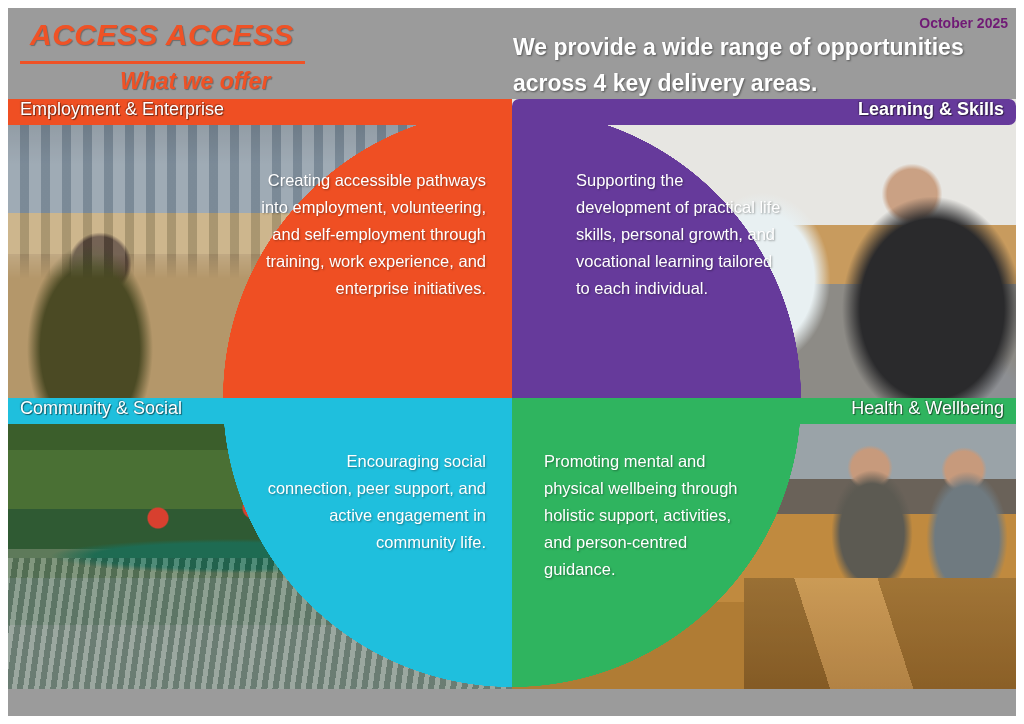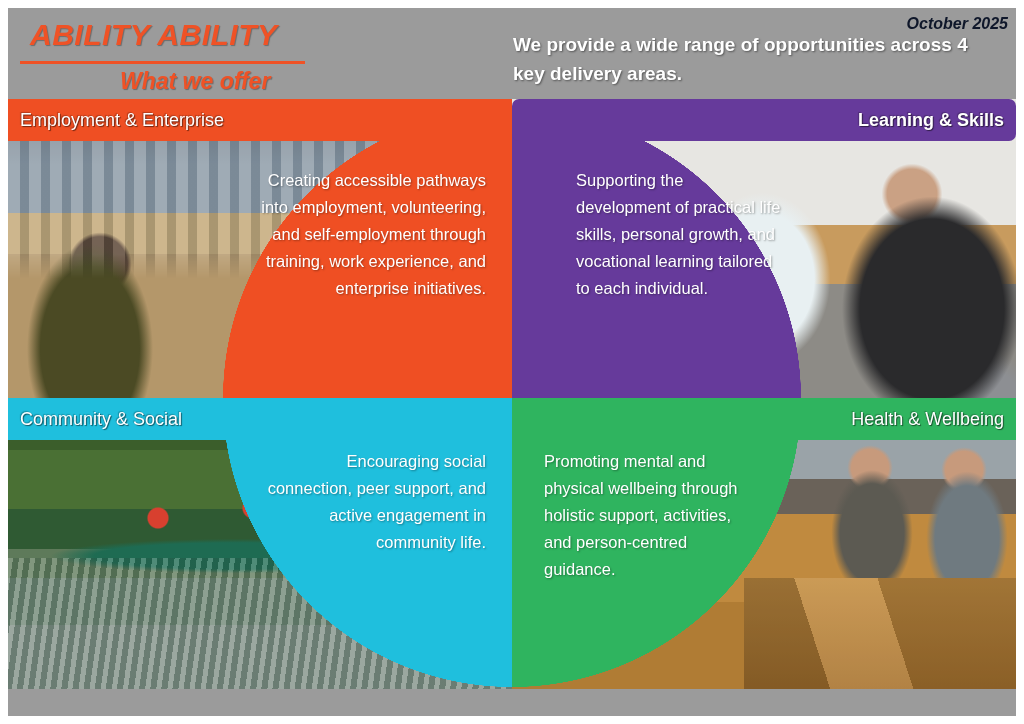--- a/index.html
+++ b/index.html
@@ -40,28 +40,28 @@
   }
   #brand-sub{
     position:absolute; left:112px; top:60px;
     font-size:23px; font-weight:bold; font-style:italic;
     color:#ef5226;
     text-shadow:1px 1px 1px rgba(0,0,0,.30);
     white-space:nowrap;
   }
   #date-stamp{
     position:absolute; right:8px; top:7px;
-    font-size:16px; font-style:italic; font-weight:bold;
-    color:#0f172a;
+    font-size:14px; font-weight:bold;
+    color:#701a75;
     white-space:nowrap;
   }
   #intro{
     position:absolute; left:505px; top:22px;
     width:470px;
-    font-size:19px; font-weight:bold; line-height:1.55;
+    font-size:23px; font-weight:bold; line-height:1.55;
     color:#ffffff;
     text-shadow:1px 1px 2px rgba(0,0,0,.45);
   }
 
   
   .quad{ position:absolute; overflow:hidden; }
   #q-emp { left:0;   top:91px;  width:504px; height:299px; background:#ef4f23; }
   #q-lrn { left:504px;top:91px;  width:504px; height:299px; background:#663a9b; }
   #q-com { left:0;   top:390px; width:504px; height:291px; background:#1fbfdd; }
   #q-hlt { left:504px;top:390px; width:504px; height:291px; background:#2fb45f; }
@@ -137,22 +137,22 @@
 
   
   .disc{ position:absolute; width:100%; height:100%; }
   #disc-emp{ background:radial-gradient(circle 290px at 100% 100%, #ef4f23 0 99.6%, rgba(239,79,35,0) 99.7%); }
   #disc-lrn{ background:radial-gradient(circle 290px at 0%   100%, #663a9b 0 99.6%, rgba(102,58,155,0) 99.7%); }
   #disc-com{ background:radial-gradient(circle 290px at 100% 0%,   #1fbfdd 0 99.6%, rgba(31,191,221,0) 99.7%); }
   #disc-hlt{ background:radial-gradient(circle 290px at 0%   0%,   #2fb45f 0 99.6%, rgba(47,180,95,0) 99.7%); }
 
   
   .caption-bar{
-    position:absolute; left:0; right:0; height:42px;
-    display:flex; align-items:center;
+    position:absolute; left:0; right:0; height:26px;
+    display:flex; 
   }
   .caption-bar.top{ top:0; }
   #bar-emp{ background:#ef4f23; justify-content:flex-start; }
   #bar-lrn{ background:#663a9b; justify-content:flex-end;border-radius:7px; }
   #bar-com{ background:#1fbfdd; justify-content:flex-start; }
   #bar-hlt{ background:#2fb45f; justify-content:flex-end; }
   .caption-text{
     color:#ffffff; font-size:18px; white-space:nowrap;
     text-shadow:1px 1px 1px rgba(0,0,0,.55), -1px -1px 1px rgba(0,0,0,.25);
     padding:0 12px;
@@ -175,21 +175,21 @@
     position:absolute; left:0; bottom:0; width:1008px; height:27px;
     background:#9b9b9b;
   }
 </style>
 </head>
 <body>
 
 <div id="slide">
 
   <div id="header">
-    <div id="brand-title">ABILITY ABILITY</div>
+    <div id="brand-title">ACCESS ACCESS</div>
     <div id="brand-rule"></div>
     <div id="brand-sub">What we offer</div>
     <div id="date-stamp">October 2025</div>
     <div id="intro">We provide a wide range of opportunities across 4 key delivery areas.</div>
   </div>
 
   <div class="quad" id="q-emp">
     <div class="photo" id="photo-emp"></div>
     <div class="disc" id="disc-emp"></div>
     <div class="caption-bar top" id="bar-emp">

